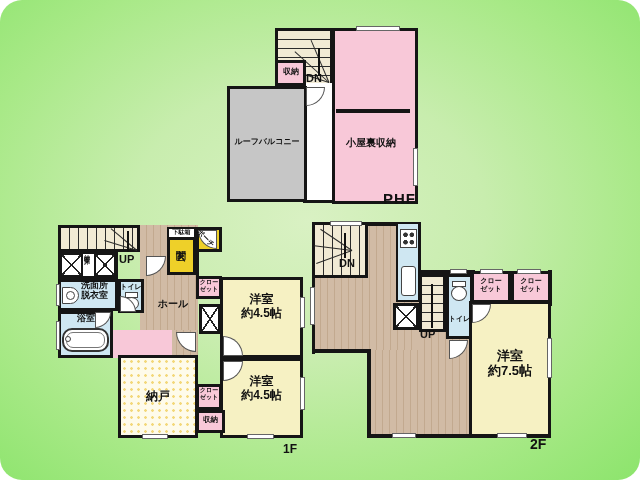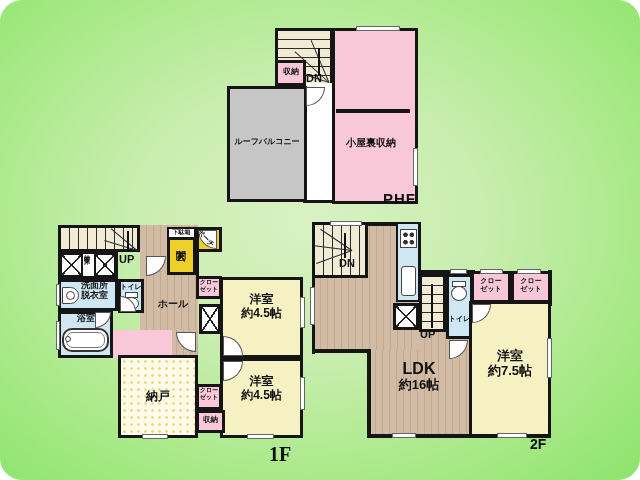--- a/index.html
+++ b/index.html
@@ -146,21 +146,21 @@
   <div class="lbl ctr" style="left:221px;top:375px;width:81px;font-size:12px;">
     <div>洋室</div>
     <div>約4.5帖</div>
   </div>
   <div class="lbl ctr" style="left:130px;top:390px;width:56px;font-size:12px;">納戸</div>
   <div class="lbl ctr" style="left:196px;top:387px;width:26px;font-size:6px;">
     <div>クロー</div>
     <div>ゼット</div>
   </div>
   <div class="lbl ctr" style="left:196px;top:416px;width:29px;font-size:7.5px;">収納</div>
-  <div class="lbl" style="left:269px;top:443px;font-size:20px;font-family:Liberation Serif, serif;">1F</div>
+  <div class="lbl" style="left:283px;top:443px;font-size:12px;">1F</div>
 
   <div class="abs wood" style="left:314px;top:224px;width:106px;height:128px;"></div>
   <div class="abs wood" style="left:418px;top:272px;width:53px;height:80px;"></div>
   <div class="abs wood" style="left:369px;top:350px;width:102px;height:86px;"></div>
 
   <div class="wall" style="left:365px;top:222px;width:55px;height:4px;"></div>
   <div class="wall" style="left:312px;top:274px;width:3px;height:80px;"></div>
   <div class="wall" style="left:312px;top:349px;width:58px;height:4px;"></div>
   <div class="wall" style="left:367px;top:349px;width:4px;height:89px;"></div>
   <div class="wall" style="left:367px;top:434px;width:184px;height:4px;"></div>
@@ -208,23 +208,19 @@
   <div class="lbl" style="left:420px;top:328px;font-size:11px;">UP</div>
   <div class="lbl ctr" style="left:447px;top:315px;width:25px;font-size:7px;">トイレ</div>
   <div class="lbl ctr" style="left:472px;top:277px;width:38px;font-size:7px;">
     <div>クロー</div>
     <div>ゼット</div>
   </div>
   <div class="lbl ctr" style="left:512px;top:277px;width:38px;font-size:7px;">
     <div>クロー</div>
     <div>ゼット</div>
   </div>
-  <div class="lbl ctr" style="left:386px;top:360px;width:66px;">
-    <div style="font-size:16px;">LDK</div>
-    <div style="font-size:13px;">約16帖</div>
-  </div>
   <div class="lbl ctr" style="left:477px;top:349px;width:66px;font-size:13px;">
     <div>洋室</div>
     <div>約7.5帖</div>
   </div>
   <div class="lbl" style="left:530px;top:436px;font-size:14px;">2F</div>
 
 </div>
 
 </body></html>

